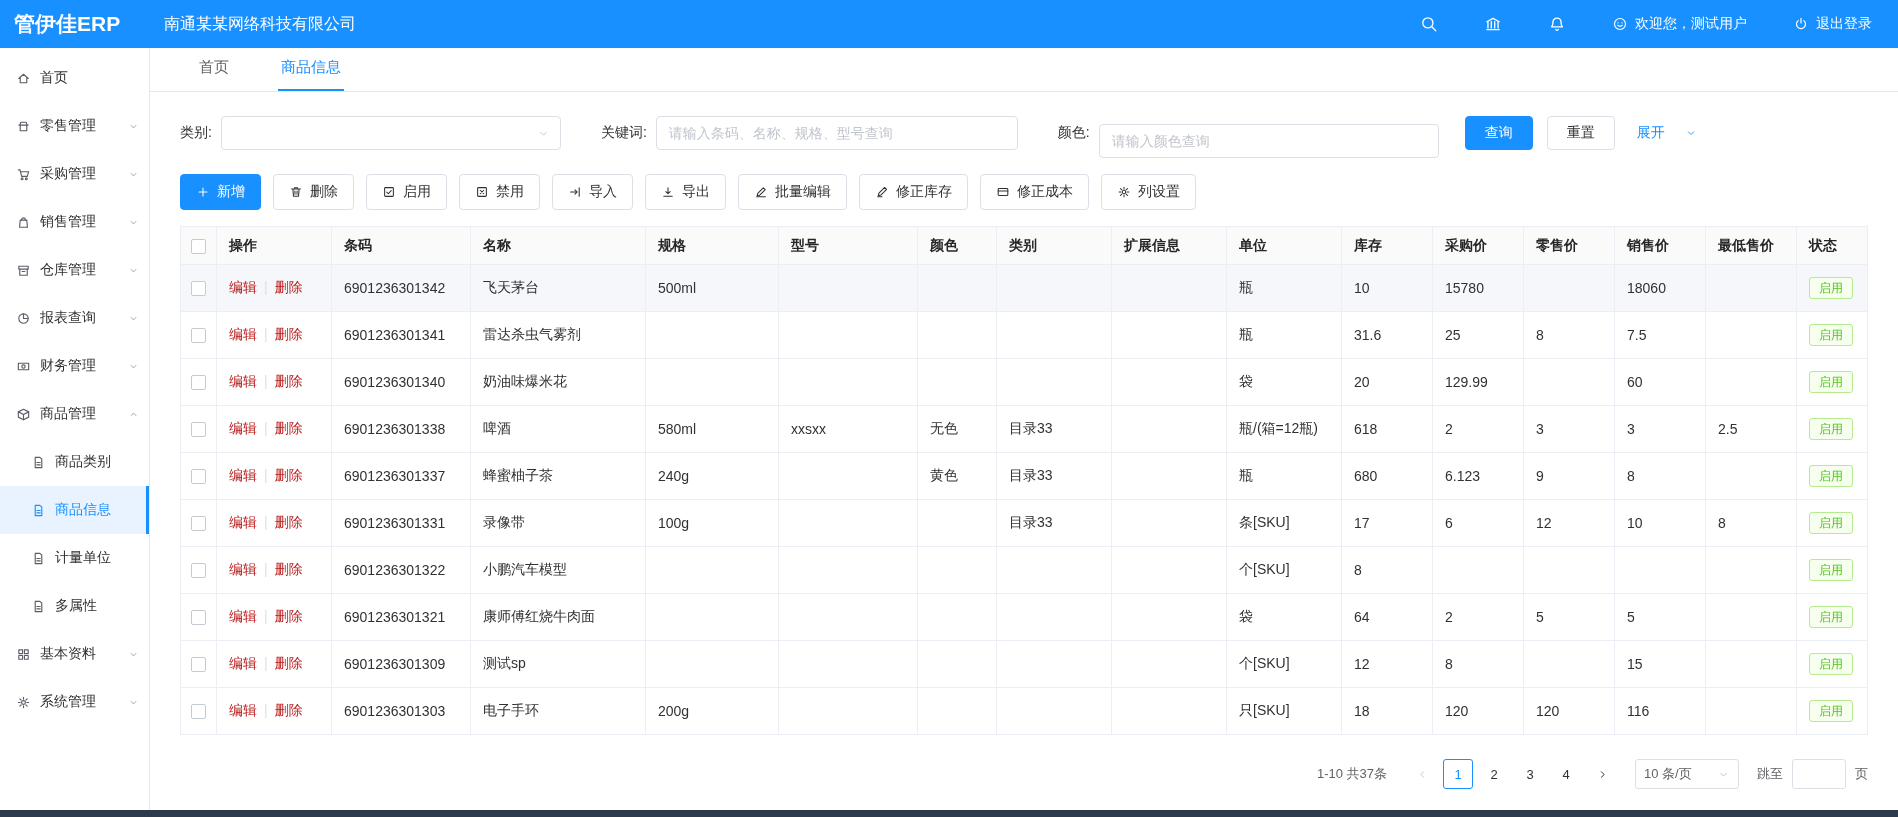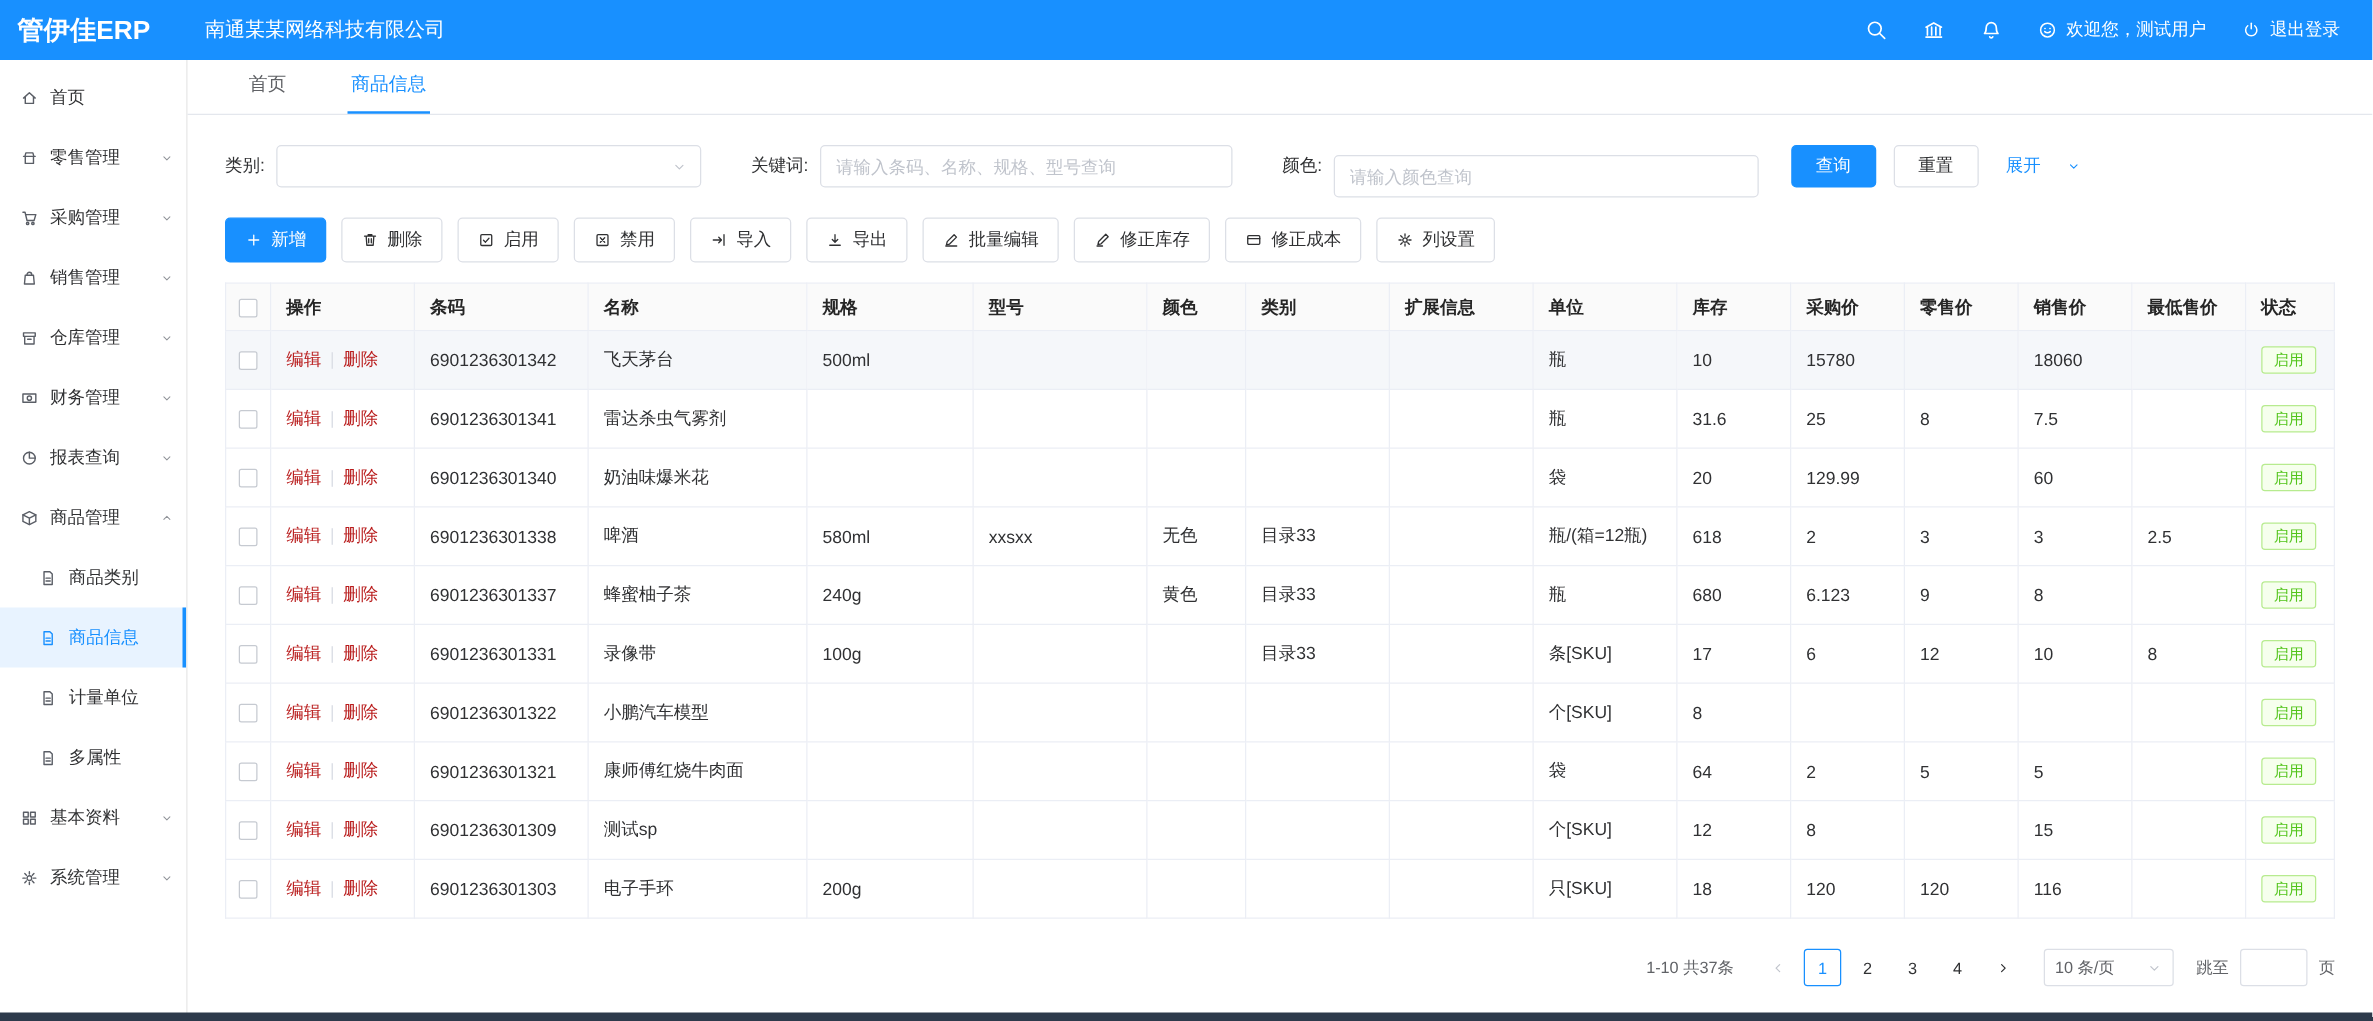--- a/index.html
+++ b/index.html
@@ -8,21 +8,21 @@
     font-family:"Liberation Sans","DejaVu Sans",sans-serif;
     font-size:14px; color:#303133; background:#fff;
     position:relative; overflow:hidden;
   }
   .icon svg { display:block; }
 
   
   .topbar { height:48px; background:#1890ff; display:flex; align-items:center; color:#fff; }
   .logo { flex:0 0 150px; font-size:21px; font-weight:bold; padding-left:14px; white-space:nowrap; }
   .company { font-size:16px; margin-left:14px; white-space:nowrap; }
-  .topbar-right { margin-left:auto; display:flex; align-items:flex-start; gap:28px; padding-right:26px; font-size:14px; }
+  .topbar-right { margin-left:auto; display:flex; align-items:flex-start; gap:46px; padding-right:26px; font-size:14px; }
   .tb-icon svg { width:18px; height:18px; }
   .tb-icon-sm svg { width:16px; height:16px; }
   .tb-user,.tb-logout { display:flex; align-items:center; gap:7px; cursor:pointer; white-space:nowrap; }
   .tb-icon { cursor:pointer; }
 
   
   .app-body { display:flex; height:769px; }
   .sidebar { flex:0 0 150px; background:#fff; border-right:1px solid #e8e8e8; padding-top:6px; overflow:hidden; }
   .menu-item { height:48px; display:flex; align-items:center; padding:0 10px 0 16px; font-size:14px; color:#303133; cursor:pointer; white-space:nowrap; }
   .menu-item .m-icon { color:#5a5e66; margin-right:9px; flex:0 0 auto; }
@@ -43,21 +43,21 @@
 
   
   .filters { display:flex; align-items:center; margin:16px 30px 0; }
   .f-group { display:flex; align-items:center; }
   .f-group + .f-group { margin-left:40px; }
   .f-label { font-size:14px; color:#303133; margin-right:9px; white-space:nowrap; }
   .f-select { width:340px; height:34px; border:1px solid #dcdfe6; border-radius:4px; background:#fff;
               display:flex; align-items:center; justify-content:space-between; padding:0 10px; color:#606266; cursor:pointer; }
   .sel-arrow { color:#c0c4cc; }
   .sel-arrow svg { width:13px; height:13px; }
-  .f-input { width:330px; height:34px; border:1px solid #dcdfe6; border-radius:4px; padding:0 12px;
+  .f-input { width:362px; height:34px; border:1px solid #dcdfe6; border-radius:4px; padding:0 12px;
              font-size:14px; color:#303133; outline:none; font-family:inherit; }
   .f-input.color { width:340px;margin-top:16px; }
   .f-input::placeholder { color:#c0c4cc; }
   .btn { height:34px; padding:0 19px; border-radius:4px; font-size:14px; border:1px solid #dcdfe6;
          background:#fff; color:#303133; cursor:pointer; font-family:inherit; }
   .btn.primary { background:#1890ff; border-color:#1890ff; color:#fff; }
   .search-btn { margin-left:26px; }
   .reset-btn { margin-left:14px; }
   .expand-link { margin-left:22px; color:#1890ff; font-size:14px; display:flex; align-items:center; gap:20px; cursor:pointer; }
   .expand-link svg { width:12px; height:12px; }
@@ -211,39 +211,39 @@
           <span class="m-label">仓库管理</span>
           <span class="icon m-arrow">
             <svg viewBox="0 0 16 16" fill="none" stroke="currentColor" stroke-width="1.2" stroke-linecap="round" stroke-linejoin="round">
               <path d="M4.5 6.5L8 10l3.5-3.5"></path>
             </svg>
           </span>
         </div>
         <div class="menu-item">
           <span class="icon m-icon">
             <svg viewBox="0 0 16 16" fill="none" stroke="currentColor" stroke-width="1.2" stroke-linecap="round" stroke-linejoin="round">
+              <circle cx="8" cy="8" r="5"></circle>
+              <path d="M8 3v5h5"></path>
+            </svg>
+          </span>
+          <span class="m-label">报表查询</span>
+          <span class="icon m-arrow">
+            <svg viewBox="0 0 16 16" fill="none" stroke="currentColor" stroke-width="1.2" stroke-linecap="round" stroke-linejoin="round">
+              <path d="M4.5 6.5L8 10l3.5-3.5"></path>
+            </svg>
+          </span>
+        </div>
+        <div class="menu-item">
+          <span class="icon m-icon">
+            <svg viewBox="0 0 16 16" fill="none" stroke="currentColor" stroke-width="1.2" stroke-linecap="round" stroke-linejoin="round">
               <rect x="2.5" y="4.5" width="11" height="7"></rect>
               <circle cx="8" cy="8" r="1.8"></circle>
             </svg>
           </span>
           <span class="m-label">财务管理</span>
-          <span class="icon m-arrow">
-            <svg viewBox="0 0 16 16" fill="none" stroke="currentColor" stroke-width="1.2" stroke-linecap="round" stroke-linejoin="round">
-              <path d="M4.5 6.5L8 10l3.5-3.5"></path>
-            </svg>
-          </span>
-        </div>
-        <div class="menu-item">
-          <span class="icon m-icon">
-            <svg viewBox="0 0 16 16" fill="none" stroke="currentColor" stroke-width="1.2" stroke-linecap="round" stroke-linejoin="round">
-              <circle cx="8" cy="8" r="5"></circle>
-              <path d="M8 3v5h5"></path>
-            </svg>
-          </span>
-          <span class="m-label">报表查询</span>
           <span class="icon m-arrow">
             <svg viewBox="0 0 16 16" fill="none" stroke="currentColor" stroke-width="1.2" stroke-linecap="round" stroke-linejoin="round">
               <path d="M4.5 6.5L8 10l3.5-3.5"></path>
             </svg>
           </span>
         </div>
         <div class="menu-item">
           <span class="icon m-icon">
             <svg viewBox="0 0 16 16" fill="none" stroke="currentColor" stroke-width="1.2" stroke-linecap="round" stroke-linejoin="round">
               <path d="M8 2.5l5.5 2.7v5.6L8 13.5 2.5 10.8V5.2z"></path>

